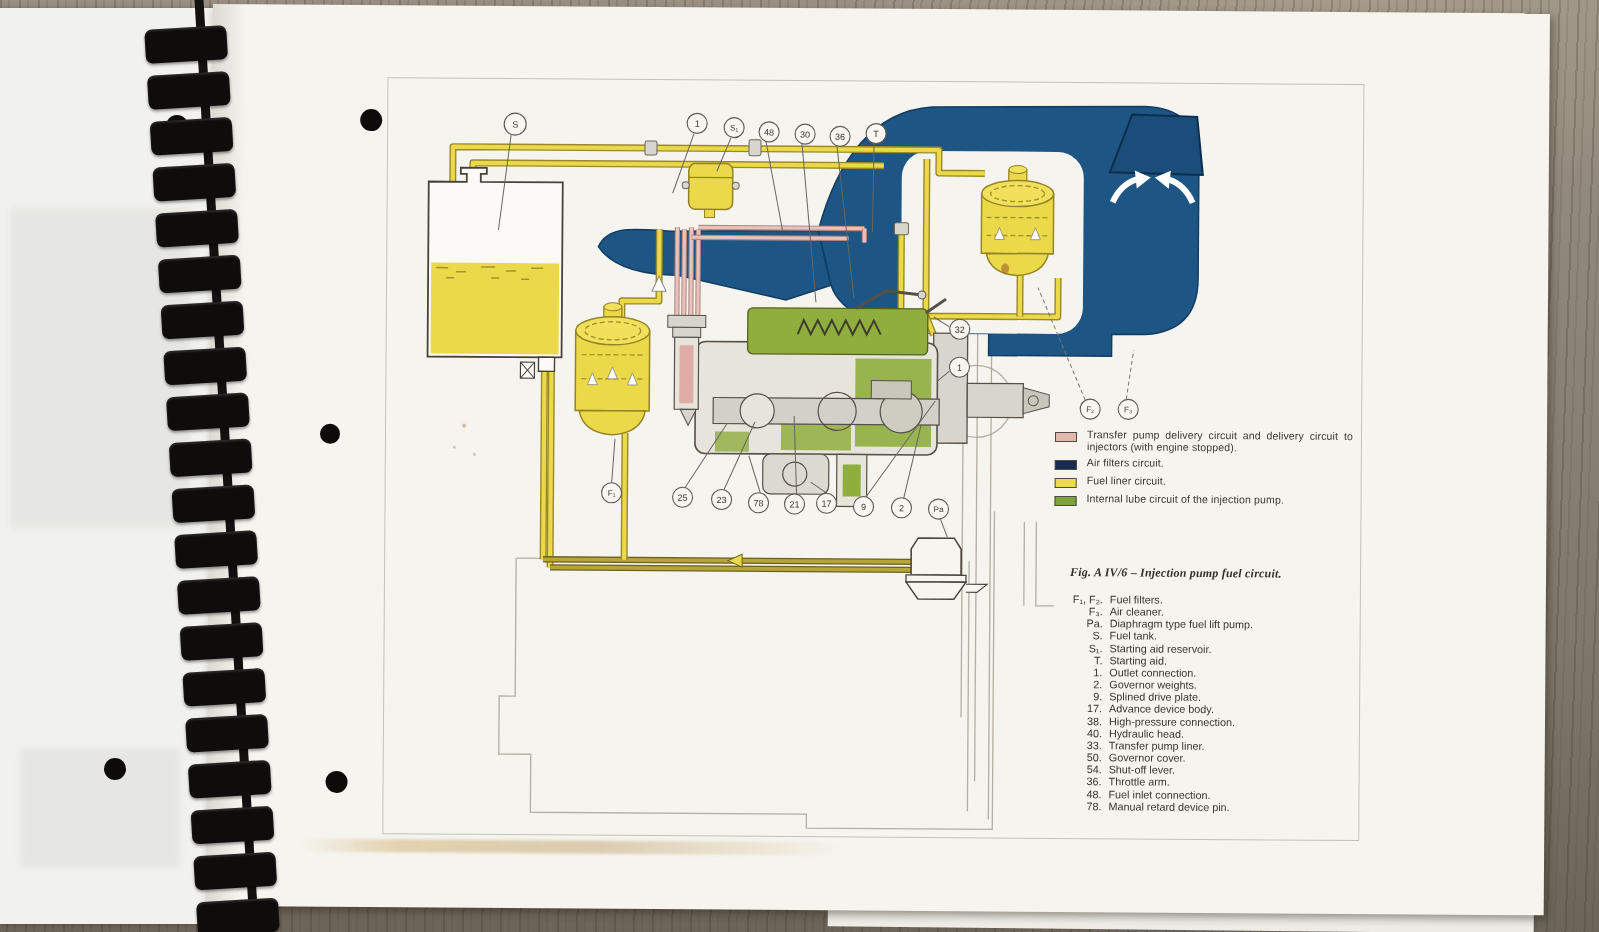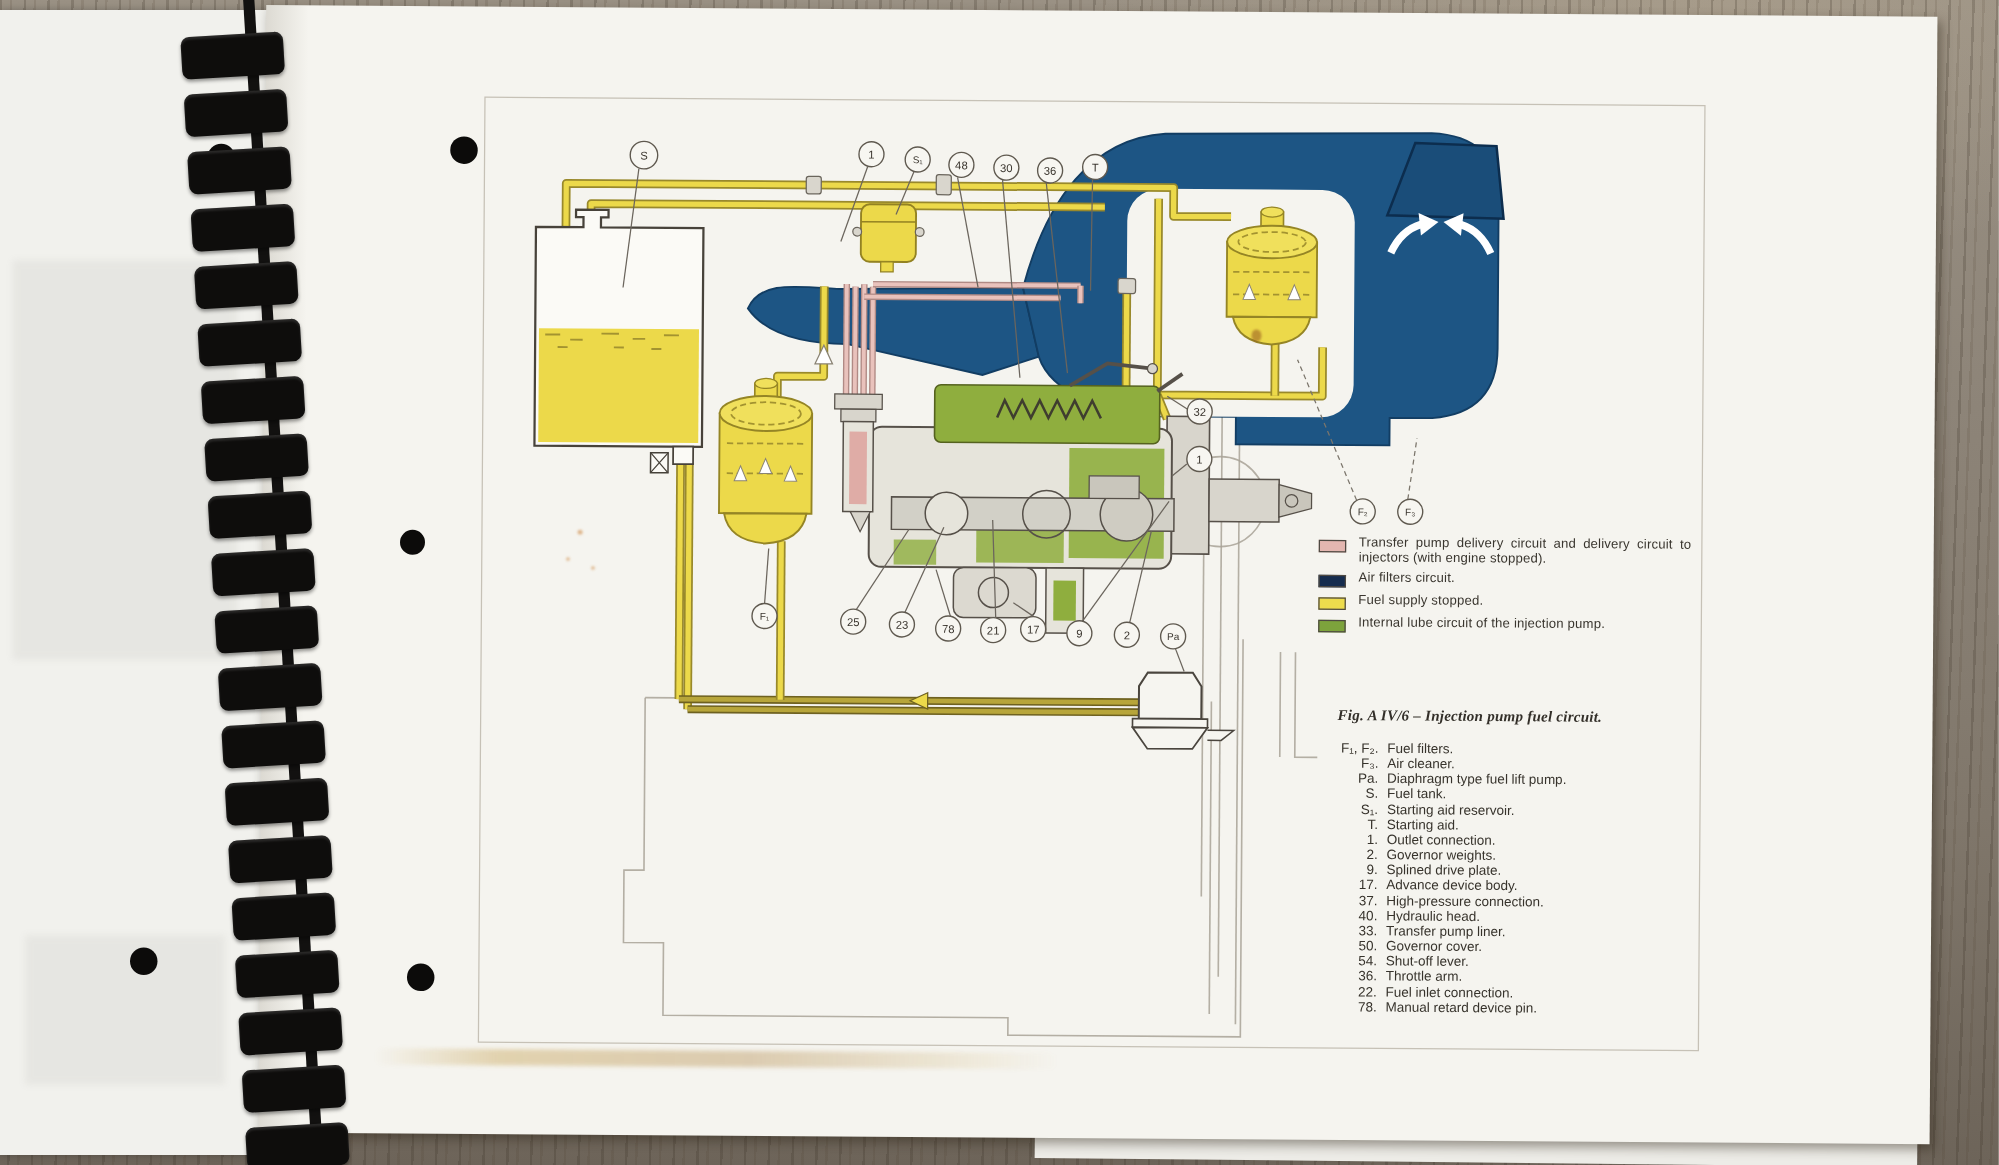--- a/index.html
+++ b/index.html
@@ -382,21 +382,21 @@
     <div class="lg-row">
       <span class="lg-sw" style="background: rgb(227, 182, 176);"></span>
       <span class="lg-t">Transfer pump delivery circuit and delivery circuit to injectors (with engine stopped).</span>
     </div>
     <div class="lg-row">
       <span class="lg-sw" style="background: rgb(21, 44, 78);"></span>
       <span class="lg-t">Air filters circuit.</span>
     </div>
     <div class="lg-row">
       <span class="lg-sw" style="background: rgb(237, 220, 77);"></span>
-      <span class="lg-t">Fuel supply stopped.</span>
+      <span class="lg-t">Fuel liner circuit.</span>
     </div>
     <div class="lg-row">
       <span class="lg-sw" style="background: rgb(125, 163, 60);"></span>
       <span class="lg-t">Internal lube circuit of the injection pump.</span>
     </div>
   </div>
 
   <div class="caption">Fig. A IV/6 – Injection pump fuel circuit.</div>
 
   <div class="parts">
@@ -434,21 +434,21 @@
       </div>
     <div class="pl-row">
         <span class="pl-k">9.</span>
         <span class="pl-t">Splined drive plate.</span>
       </div>
     <div class="pl-row">
         <span class="pl-k">17.</span>
         <span class="pl-t">Advance device body.</span>
       </div>
     <div class="pl-row">
-        <span class="pl-k">37.</span>
+        <span class="pl-k">38.</span>
         <span class="pl-t">High-pressure connection.</span>
       </div>
     <div class="pl-row">
         <span class="pl-k">40.</span>
         <span class="pl-t">Hydraulic head.</span>
       </div>
     <div class="pl-row">
         <span class="pl-k">33.</span>
         <span class="pl-t">Transfer pump liner.</span>
       </div>
@@ -458,21 +458,21 @@
       </div>
     <div class="pl-row">
         <span class="pl-k">54.</span>
         <span class="pl-t">Shut-off lever.</span>
       </div>
     <div class="pl-row">
         <span class="pl-k">36.</span>
         <span class="pl-t">Throttle arm.</span>
       </div>
     <div class="pl-row">
-        <span class="pl-k">22.</span>
+        <span class="pl-k">48.</span>
         <span class="pl-t">Fuel inlet connection.</span>
       </div>
     <div class="pl-row">
         <span class="pl-k">78.</span>
         <span class="pl-t">Manual retard device pin.</span>
       </div>
   </div>
 
   <div class="stain-streak"></div>
   <div class="stain-dot" style="left:790px;top:254px;width:8px;height:10px;background:rgba(150,85,30,.55);"></div>

